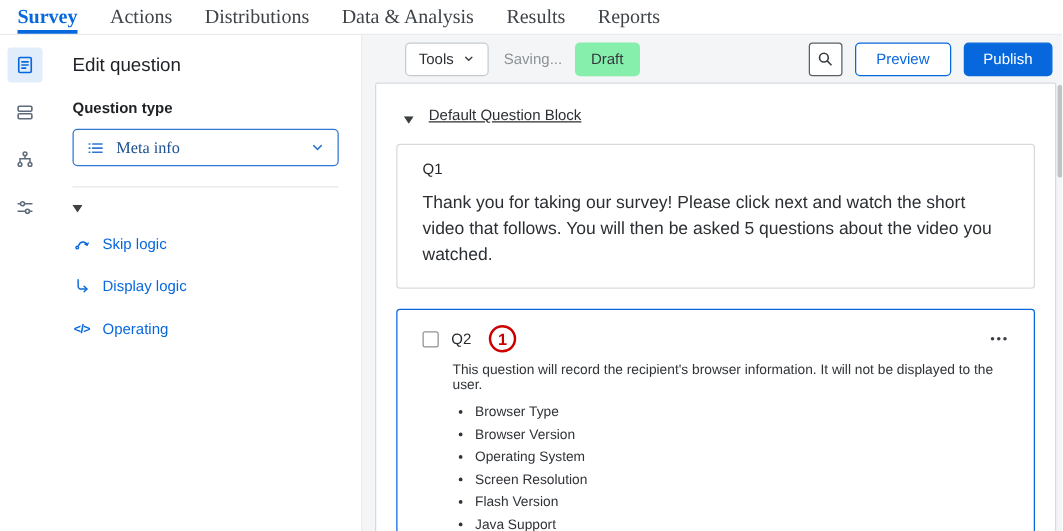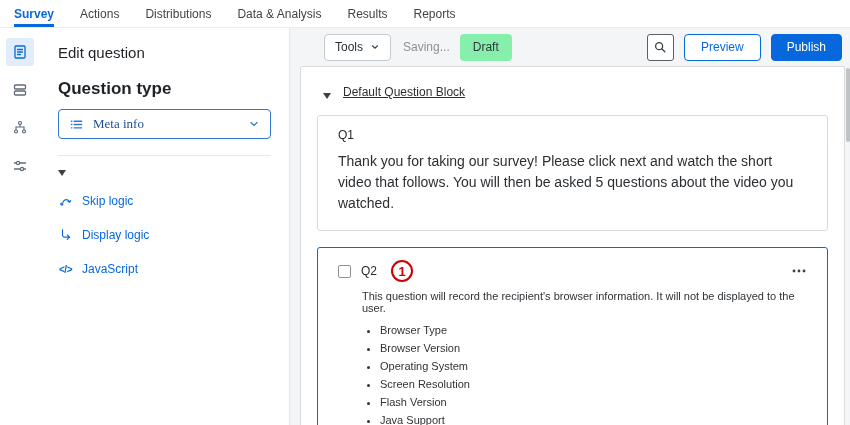--- a/index.html
+++ b/index.html
@@ -2,36 +2,36 @@
 <html><head>
 <meta charset="utf-8">
 <style>
   * { box-sizing: border-box; margin: 0; padding: 0; }
   body { font-family: "Liberation Sans", sans-serif; background:#fff; }
   .app { position:relative; width:850px; height:425px; background:#fff; overflow:hidden; }
 
   
   .topnav { position:absolute; top:0; left:0; right:0; height:28px; background:#fff;
             border-bottom:1px solid #ececec; display:flex; align-items:stretch; gap:26px; padding:0 14px; }
-  .nav-item { font-size:12px; color:#3f4449; display:flex; align-items:center;
-              border-bottom:3px solid transparent; border-top:3px solid transparent; cursor:pointer; }
+  .nav-item { font-size:16px; color:#3f4449; display:flex; align-items:center;
+              border-bottom:3px solid transparent; border-top:3px solid transparent; cursor:pointer;font-family:Liberation Serif, serif; }
   .nav-item.active { color:#0768dd; font-weight:bold; border-bottom-color:#0768dd; }
 
   
   .rail { position:absolute; top:28px; left:0; width:40px; bottom:0; background:#fff;
           display:flex; flex-direction:column; align-items:center; padding-top:10px; gap:10px; }
   .rail-btn { width:28px; height:28px; border-radius:3px; display:flex; align-items:center;
               justify-content:center; color:#5f6b7a; cursor:pointer; }
   .rail-btn.active { background:#e1edfb; color:#0768dd; }
 
   
   .panel { position:absolute; top:28px; left:40px; width:250px; bottom:0; background:#fff;
            border-right:1px solid #e4e6e8; padding:16px 18px; }
   .panel-title { font-size:15px; font-weight:500; color:#1e2226; margin-bottom:18px; }
-  .qt-label { font-size:17px; font-weight:bold; color:#1e2226; margin-bottom:10px; }
+  .qt-label { font-size:12px; font-weight:bold; color:#1e2226; margin-bottom:10px; }
   .dropdown { height:30px; border:1px solid #2f77d3; border-radius:4px; display:flex;
               align-items:center; gap:9px; padding:0 10px; cursor:pointer; background:#fff;font-family:Liberation Serif, serif; }
   .dropdown .dd-text { font-size:13px; color:#1d4f91; flex:1; }
   .dropdown .dd-icon { color:#2f77d3; display:flex; }
   .panel-hr { border:none; border-top:1px solid #e6e8ea; margin:16px 0 14px; }
   .behavior { display:flex; align-items:center; gap:7px; font-size:13px; font-weight:bold;
               color:#1e2226; margin-bottom:18px; cursor:pointer; }
   .panel-link { display:flex; align-items:center; gap:9px; color:#0768dd; font-size:12px;
                 margin-bottom:20px; cursor:pointer; }
   .panel-link .licon { display:flex; color:#0768dd; width:15px; justify-content:center; }
@@ -169,21 +169,21 @@
         <svg width="14" height="14" viewBox="0 0 16 16" fill="none" stroke="currentColor" stroke-width="1.3" stroke-linecap="round" stroke-linejoin="round">
           <path d="M4 2v6a2.5 2.5 0 0 0 2.5 2.5H12"></path>
             <path d="M9.5 8l2.5 2.5L9.5 13"></path>
         </svg>
       </span>
       <span>Display logic</span>
     </div>
 
     <div class="panel-link">
       <span class="licon glyph-icon">&lt;/&gt;</span>
-      <span>JavaScript</span>
+      <span>Operating</span>
     </div>
   </aside>
 
   <main class="main">
 
     <div class="toolbar">
       <div class="tools-btn">
         <span>Tools</span>
         <svg width="10" height="10" viewBox="0 0 16 16" fill="none" stroke="#3c4043" stroke-width="1.8" stroke-linecap="round">
             <path d="M4 6l4 4 4-4"></path>

